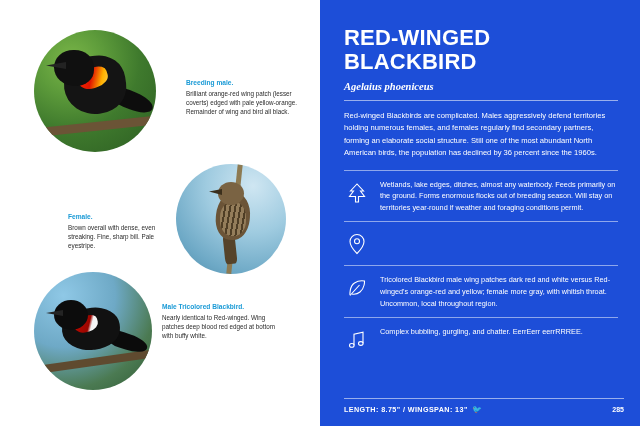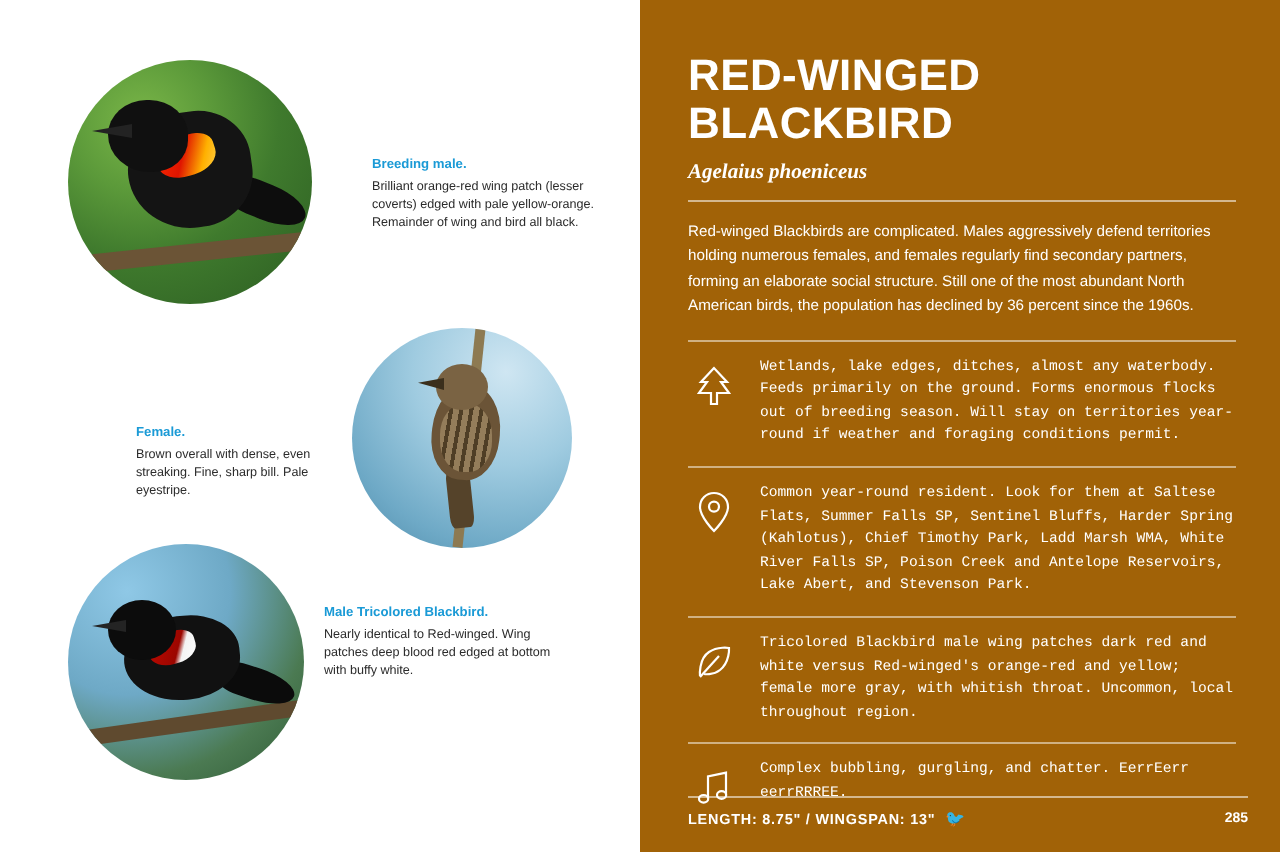--- a/index.html
+++ b/index.html
@@ -207,21 +207,21 @@
     line-height: 9.2px;
   }
   .cap-1 { left: 186px; top: 78px; width: 112px; }
   .cap-2 { left: 68px; top: 212px; width: 100px; }
   .cap-3 { left: 162px; top: 302px; width: 124px; }
 
   
   .right-page {
     position: relative;
     width: 320px; height: 426px;
-    background: #a16207;
+    background: #1d4ed8;
     flex: 0 0 320px;
     color: #ffffff;
     padding: 26px 22px 0 24px;
   }
   .species-title {
     font-size: 22px;
     font-weight: bold;
     letter-spacing: 0.2px;
     line-height: 24px;
     color: #ffffff;
@@ -260,21 +260,20 @@
     flex: 0 0 26px;
     width: 26px; height: 26px;
     display: flex; align-items: center; justify-content: center;
     color: #ffffff;
     margin-top: 1px;
   }
   .fact-text {
     font-size: 7.3px;
     line-height: 11.6px;
     color: #ffffff;
-    font-family: Liberation Mono, monospace;
   }
 
   .footer {
     position: absolute;
     left: 24px; right: 16px; bottom: 12px;
     display: flex;
     align-items: center;
   }
   .footer-line {
     position: absolute;
@@ -368,21 +367,20 @@
         <div class="fact-text">Wetlands, lake edges, ditches, almost any waterbody. Feeds primarily on the ground. Forms enormous flocks out of breeding season. Will stay on territories year-round if weather and foraging conditions permit.</div>
       </div>
 
       <div class="fact-row">
         <div class="fact-icon">
           <svg width="18" height="22" viewBox="0 0 18 22" fill="none" stroke="#ffffff" stroke-width="1.1">
             <path d="M9 1.5 C5.1 1.5 2 4.6 2 8.5 C2 13.5 9 20.5 9 20.5 C9 20.5 16 13.5 16 8.5 C16 4.6 12.9 1.5 9 1.5 Z"></path>
             <circle cx="9" cy="8.3" r="2.5"></circle>
           </svg>
         </div>
-        <div class="fact-text">Common year-round resident. Look for them at Saltese Flats, Summer Falls SP, Sentinel Bluffs, Harder Spring (Kahlotus), Chief Timothy Park, Ladd Marsh WMA, White River Falls SP, Poison Creek and Antelope Reservoirs, Lake Abert, and Stevenson Park.</div>
       </div>
 
       <div class="fact-row">
         <div class="fact-icon">
           <svg width="20" height="20" viewBox="0 0 20 20" fill="none" stroke="#ffffff" stroke-width="1.1">
             <path d="M3 17 C3 17 2.2 8.5 7.5 5 C12 2 17.5 3 17.5 3 C17.5 3 18 10 13 14 C9.5 16.8 5 16 5 16"></path>
             <path d="M3 17.5 L12.5 7"></path>
           </svg>
         </div>
         <div class="fact-text">Tricolored Blackbird male wing patches dark red and white versus Red-winged's orange-red and yellow; female more gray, with whitish throat. Uncommon, local throughout region.</div>

